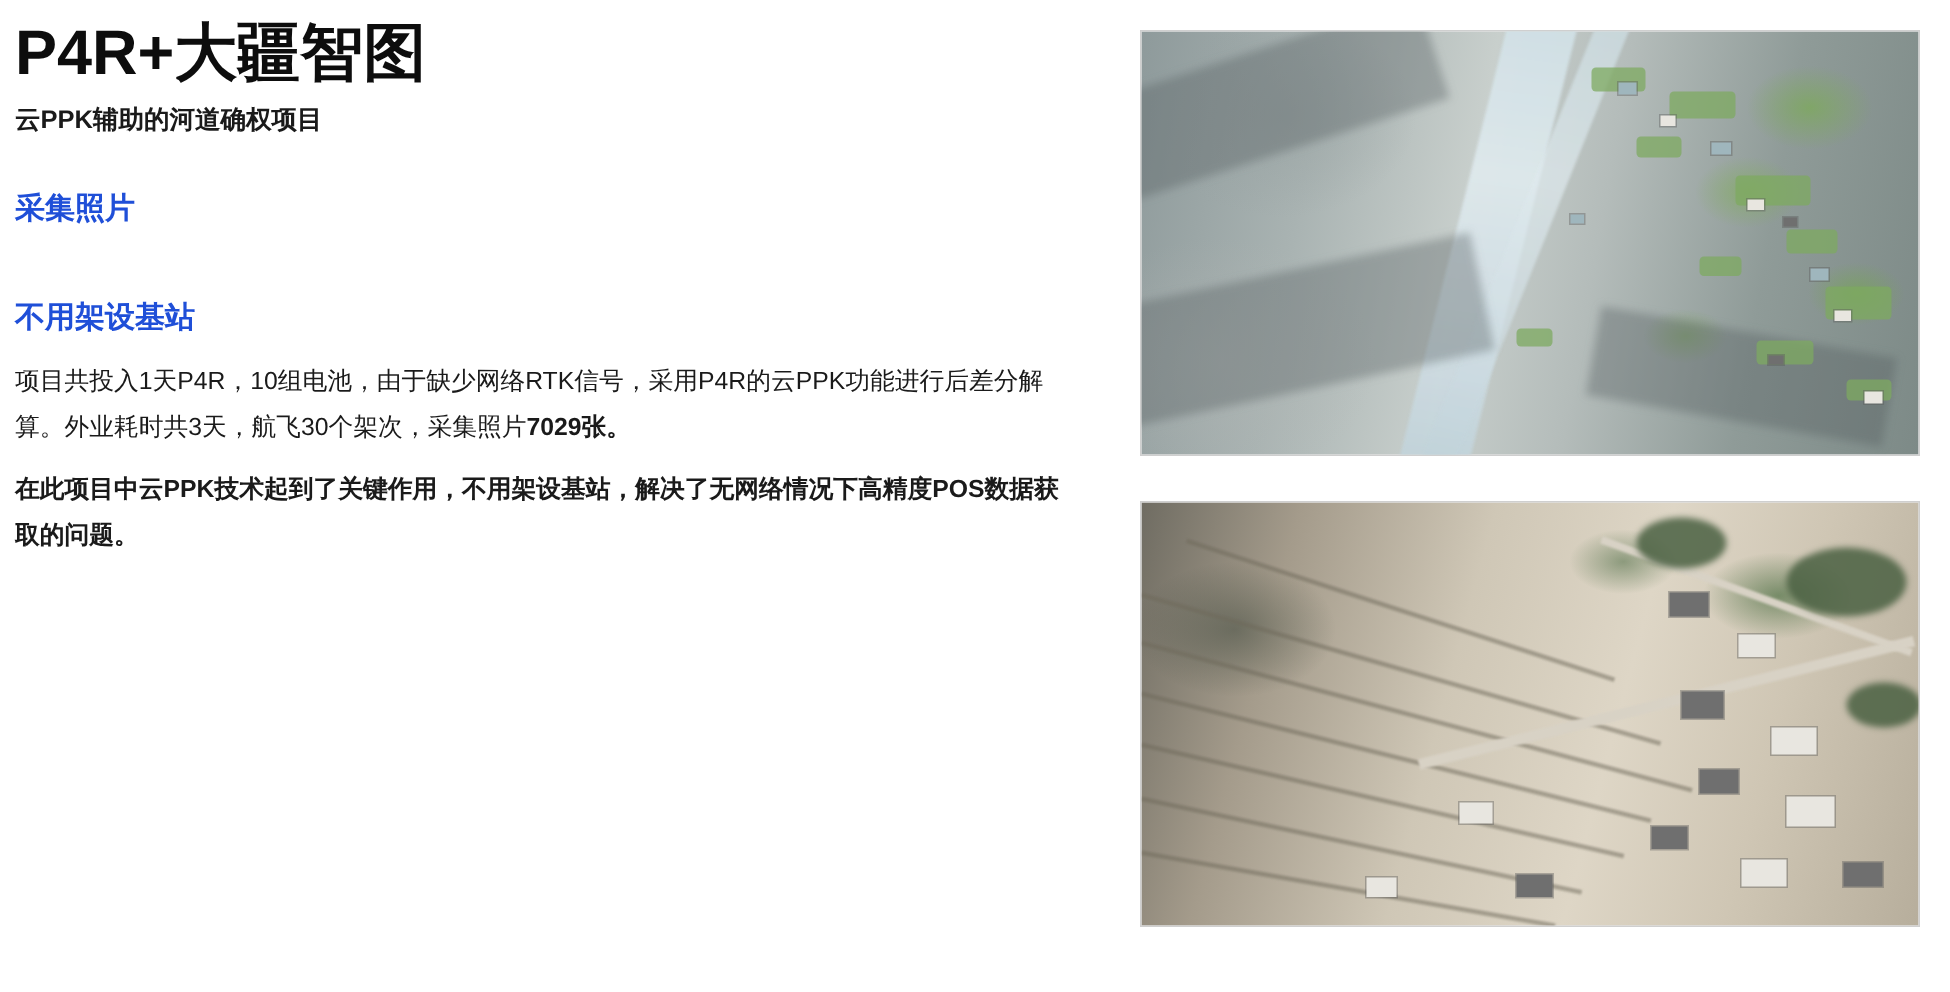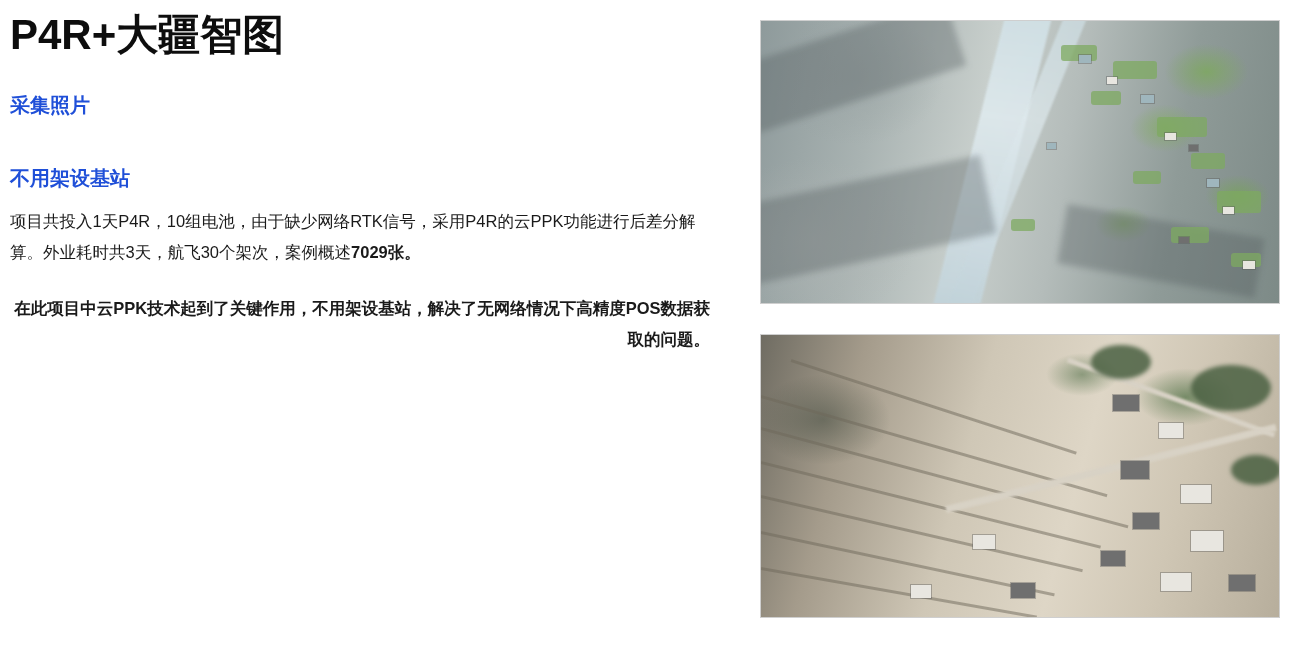--- a/index.html
+++ b/index.html
@@ -58,22 +58,21 @@
   .section-2 { margin-top: 46px; }
 
   .body-text {
     font-size: 16.5px;
     line-height: 1.85;
     color: #1a1a1a;
     margin: 14px 0 0 0;
     max-width: 700px;
   }
   .body-text.tight {
-    margin-top: 26px;
-    text-align: right;
+    margin-top: 11px;
   }
   .b { font-weight: bold; }
   .bold-block {
     font-weight: bold;
   }
 
   .photo {
     width: 520px;
     height: 284px;
     border: 1px solid #cfcfcf;
@@ -158,30 +157,31 @@
   }
 </style>
 </head>
 <body>
 
 <div class="page">
 
   <div class="left-col">
 
     <h1 class="doc-title">P4R+大疆智图</h1>
+    <div class="doc-subtitle">云PPK辅助的河道确权项目</div>
 
     <div class="section-1">
       <h2 class="section-heading">采集照片</h2>
     </div>
 
     <div class="section-2">
       <h2 class="section-heading">不用架设基站</h2>
 
       <p class="body-text">
-        <span>项目共投入1天P4R，10组电池，由于缺少网络RTK信号，采用P4R的云PPK功能进行后差分解算。外业耗时共3天，航飞30个架次，案例概述</span><span class="b">7029张。</span>
+        <span>项目共投入1天P4R，10组电池，由于缺少网络RTK信号，采用P4R的云PPK功能进行后差分解算。外业耗时共3天，航飞30个架次，采集照片</span><span class="b">7029张。</span>
       </p>
 
       <p class="body-text tight bold-block">
         <span>在此项目中云PPK技术起到了关键作用，不用架设基站，解决了无网络情况下高精度POS数据获取的问题。</span>
       </p>
 
     </div>
 
   </div>
 

